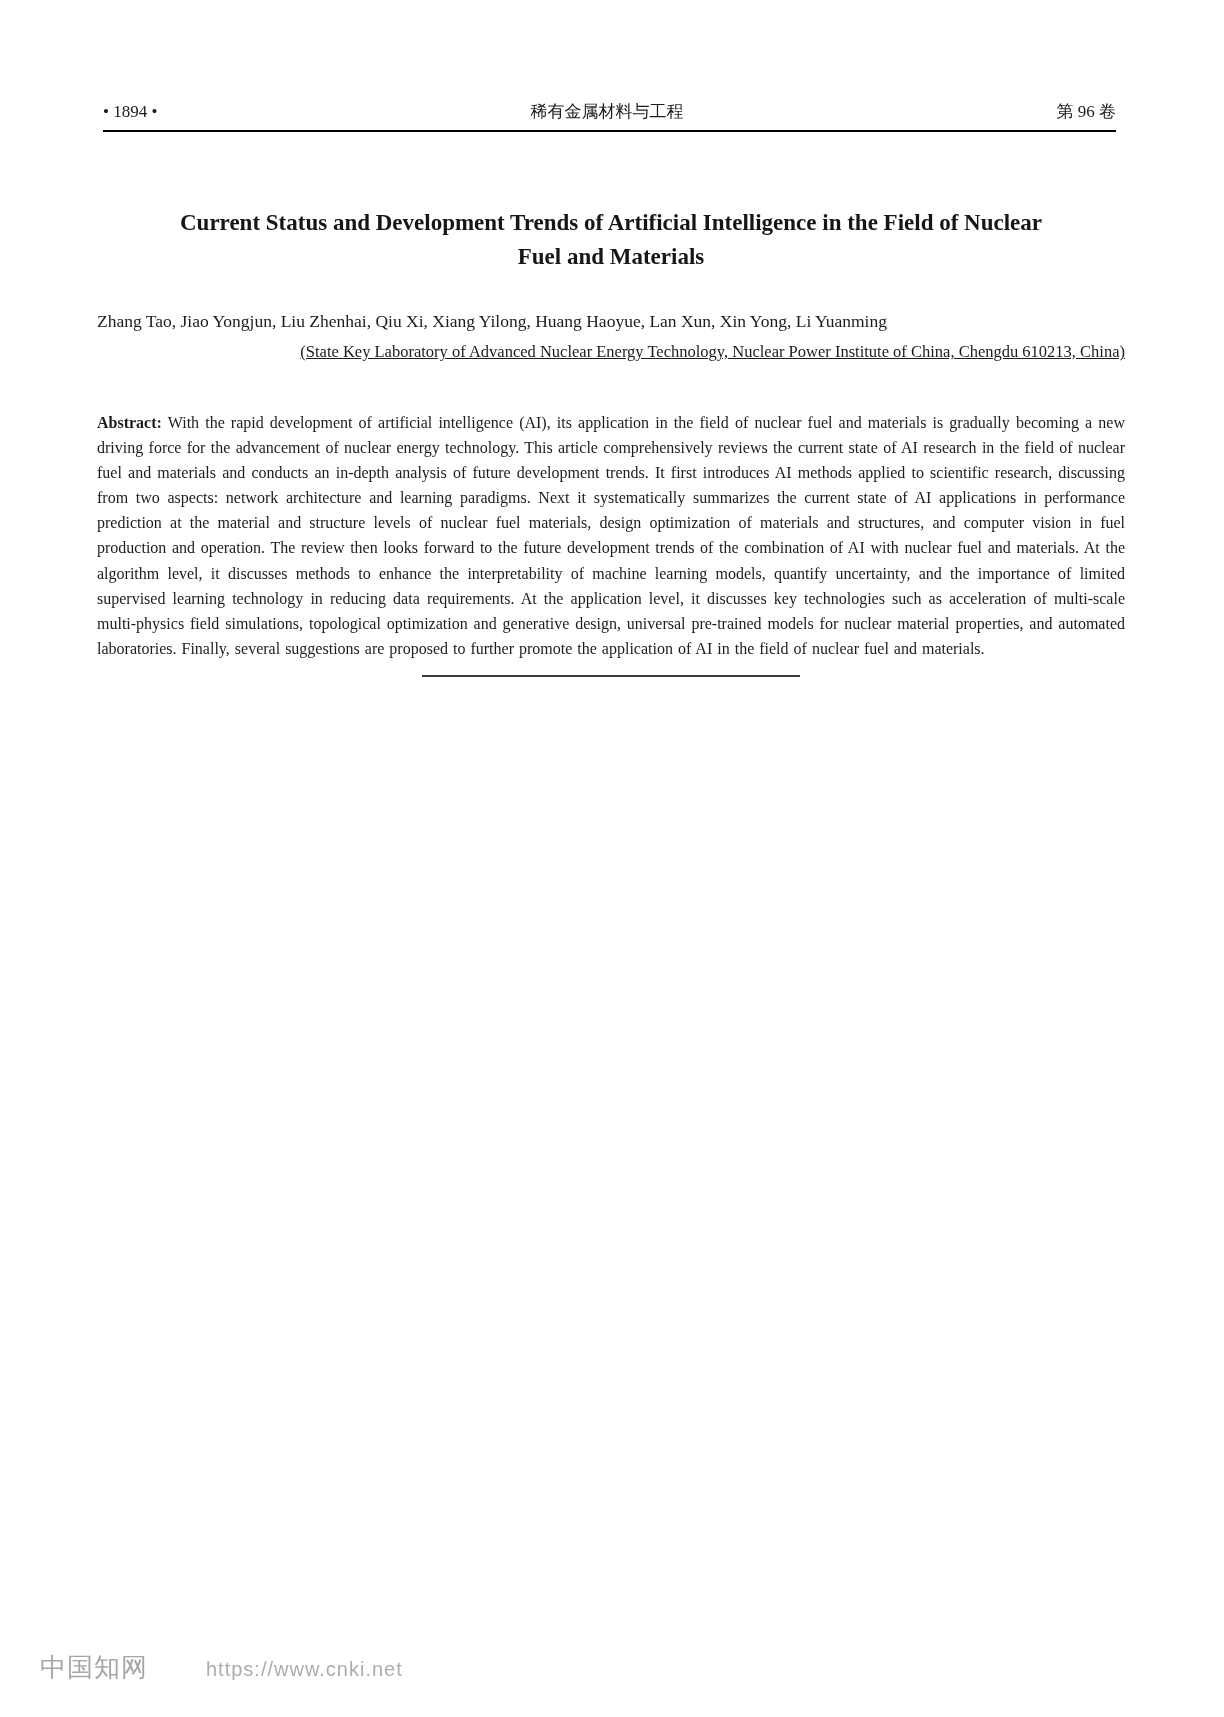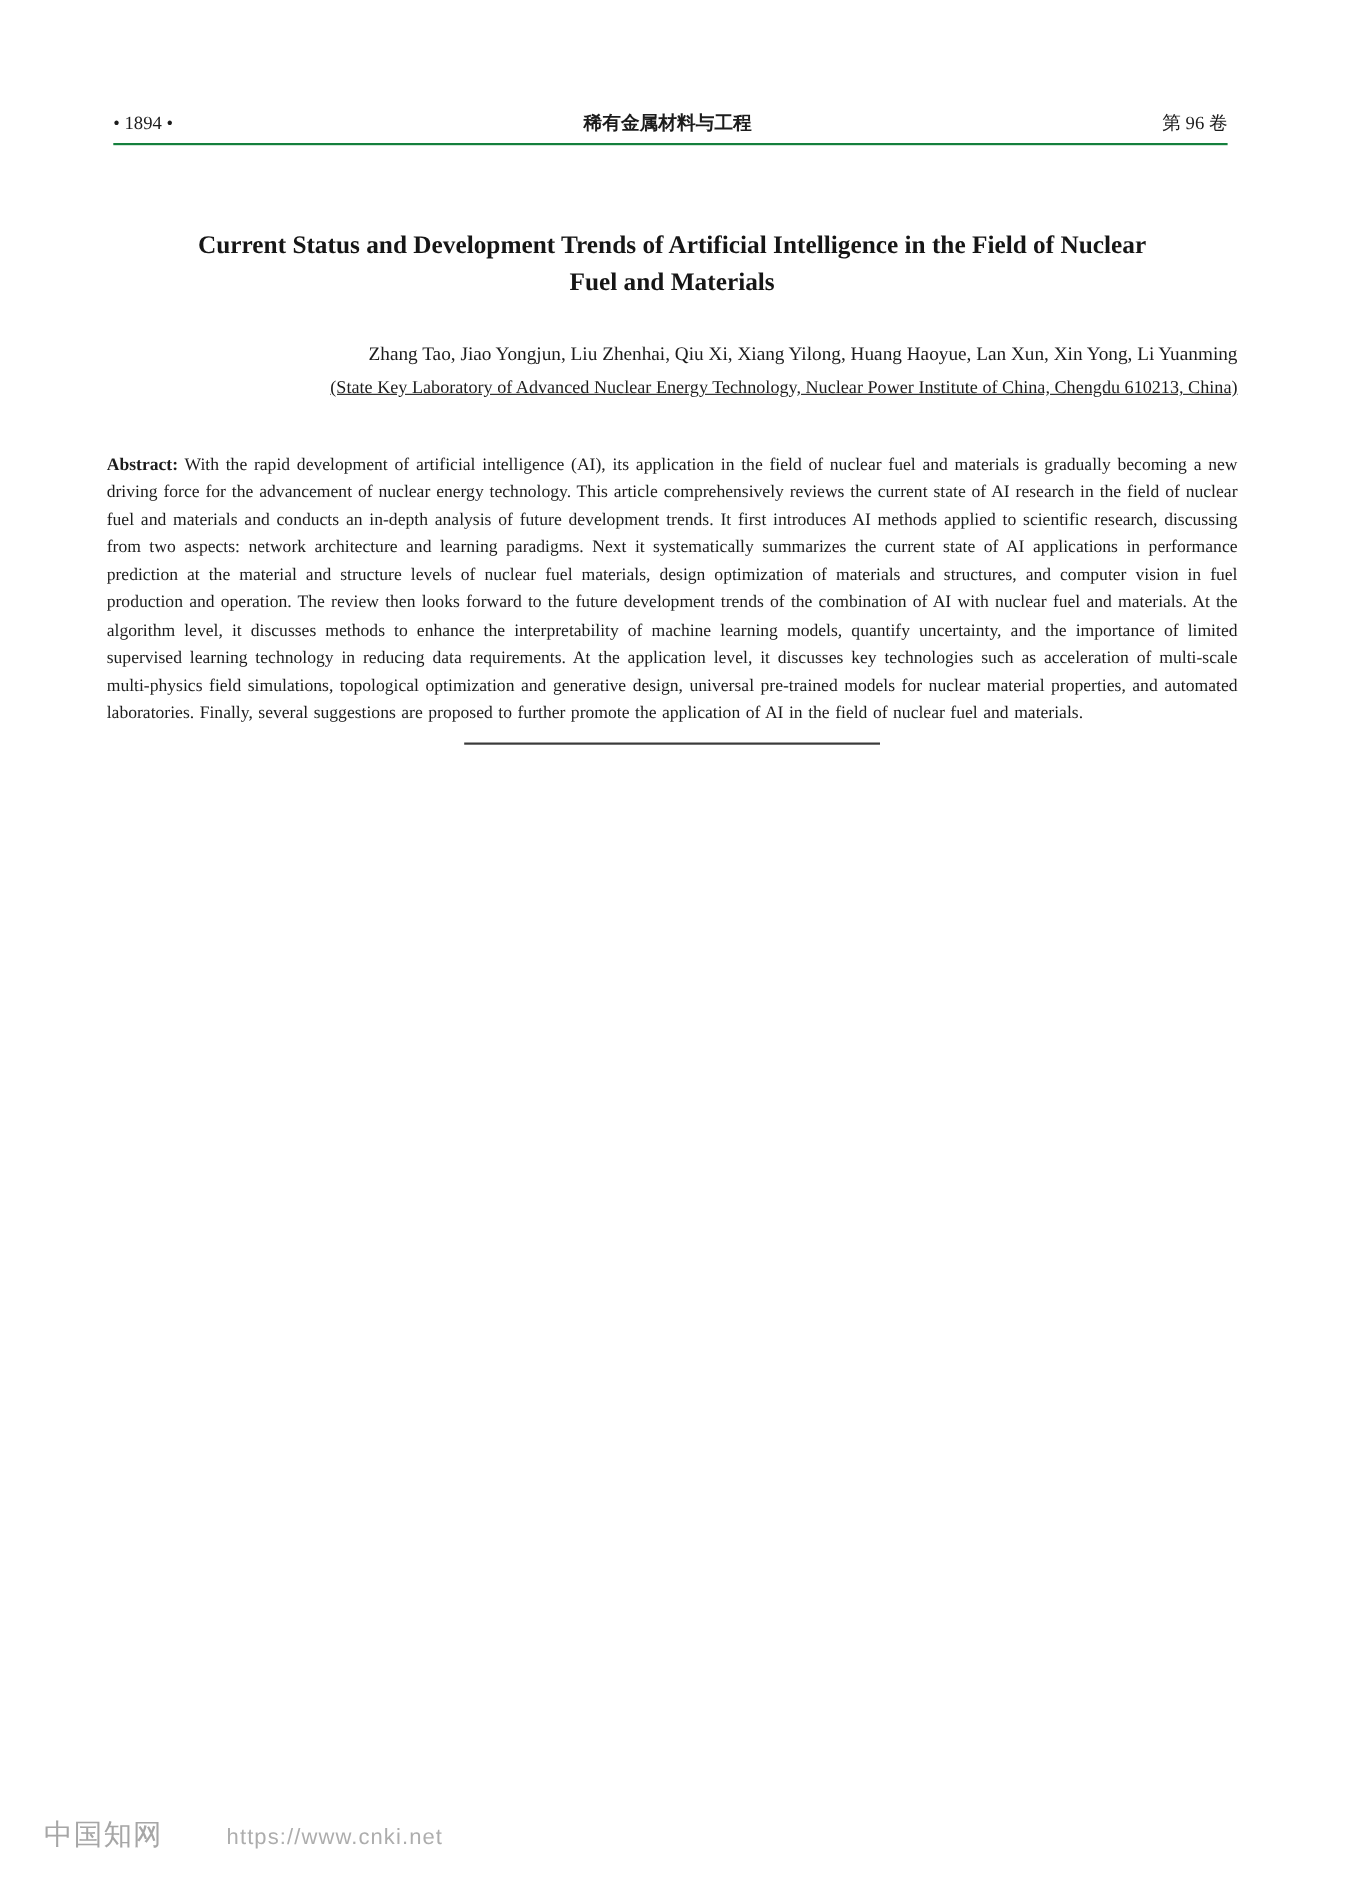--- a/index.html
+++ b/index.html
@@ -20,42 +20,42 @@
   .running-head {
     position: absolute;
     top: 100px;
     left: 103px;
     right: 108px;
     display: flex;
     justify-content: space-between;
     align-items: baseline;
     font-size: 17px;
     padding-bottom: 7px;
-    border-bottom: 2px solid #15803d;
+    border-bottom: 2px solid #000000;
   }
-  .running-head .center { text-align: center; font-weight: bold; }
+  .running-head .center { text-align: center; }
   
   .content {
     position: absolute;
     top: 128px;
     left: 97px;
     width: 1028px;
   }
   .article-title {
     margin: 78px 0 0 0;
     text-align: center;
     font-size: 23px;
     font-weight: bold;
     line-height: 34px;
     color: #161616;
   }
   .article-title .line { display: block; }
   .authors {
     margin-top: 36px;
-    text-align: right;
+    text-align: left;
     font-size: 17.5px;
     line-height: 22px;
   }
   .affiliation {
     margin-top: 9px;
     text-align: right;
     font-size: 16.5px;
     line-height: 21px;
     text-decoration: underline;
   }

